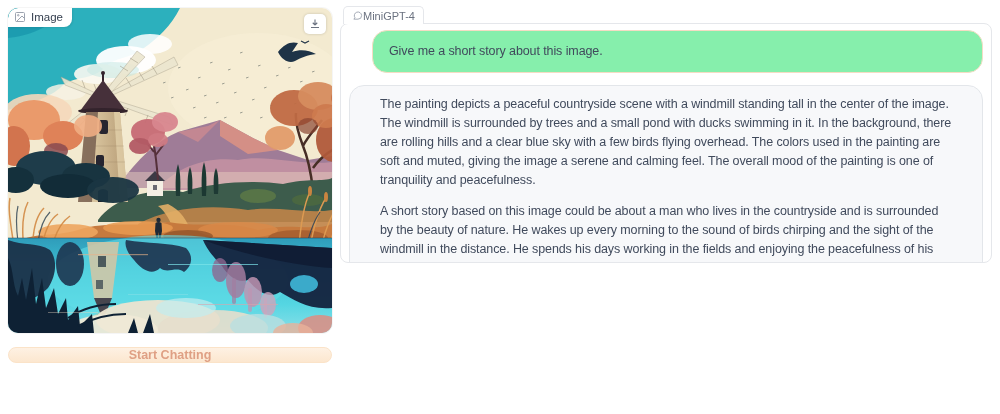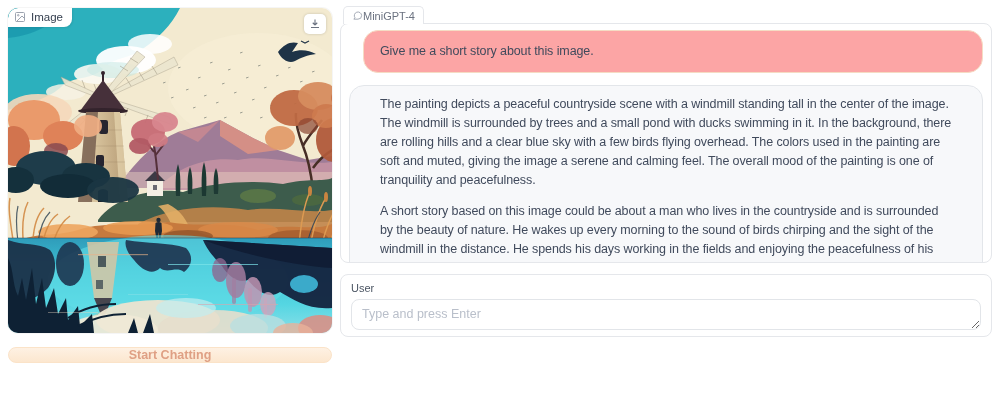--- a/index.html
+++ b/index.html
@@ -32,21 +32,21 @@
   .right-col { flex:1 1 auto; position:relative; }
   .chat-tab { position:absolute; top:-2px; left:3px; z-index:2; height:18px;
     background:#ffffff; border:1px solid #e5e7eb; border-bottom:none;
     border-radius:5px 5px 0 0; display:flex; align-items:center; 
     padding:0 8px; font-size:11px; color:#6b7280; }
   .chat-tab .ic { width:11px; height:11px; color:#9ca3af; }
   .chat-panel { margin-top:15px; height:240px; border:1px solid #e5e7eb;
     border-radius:8px; background:#ffffff; padding:6px 8px 8px; overflow:hidden; }
   .msg { border-radius:15px; padding:11px 16px; font-size:12.5px;
     letter-spacing:-0.1px; line-height:19px; }
-  .msg.user { margin-left:14px; background:#fca5a5; border:1px solid #f5dcc4; }
+  .msg.user { margin-left:23px; background:#86efac; border:1px solid #f5dcc4; }
   .msg.bot { margin-top:12px; background:#f7f8fa; border:1px solid #e3e6ea;
     padding:9px 30px; }
   .msg.bot p + p { margin-top:12px; }
 
   .input-panel { margin-top:11px; height:63px; border:1px solid #e5e7eb;
     border-radius:8px; background:#ffffff; padding:7px 10px 8px; }
   .input-panel label { display:block; font-size:11px; color:#4b5563; margin-bottom:5px; }
   .input-panel textarea { width:100%; height:31px; border:1px solid #e2e5e9;
     border-radius:8px; padding:7px 10px; font-family:inherit; font-size:12.5px;
     color:#404a5c; resize:both; outline:none; }
@@ -252,18 +252,14 @@
     </div>
 
     <div class="chat-panel">
       <div class="msg user">Give me a short story about this image.</div>
       <div class="msg bot">
         <p>The painting depicts a peaceful countryside scene with a windmill standing tall in the center of the image. The windmill is surrounded by trees and a small pond with ducks swimming in it. In the background, there are rolling hills and a clear blue sky with a few birds flying overhead. The colors used in the painting are soft and muted, giving the image a serene and calming feel. The overall mood of the painting is one of tranquility and peacefulness.</p>
         <p>A short story based on this image could be about a man who lives in the countryside and is surrounded by the beauty of nature. He wakes up every morning to the sound of birds chirping and the sight of the windmill in the distance. He spends his days working in the fields and enjoying the peacefulness of his surroundings. As the sun sets, he sits by the pond and watches the ducks swim, feeling grateful for the simple pleasures in life.</p>
       </div>
     </div>
 
-    <div class="input-panel">
-      <label>User</label>
-      <textarea placeholder="Type and press Enter" style=""></textarea>
-    </div>
   </div>
 </div>
 
 </body></html>

